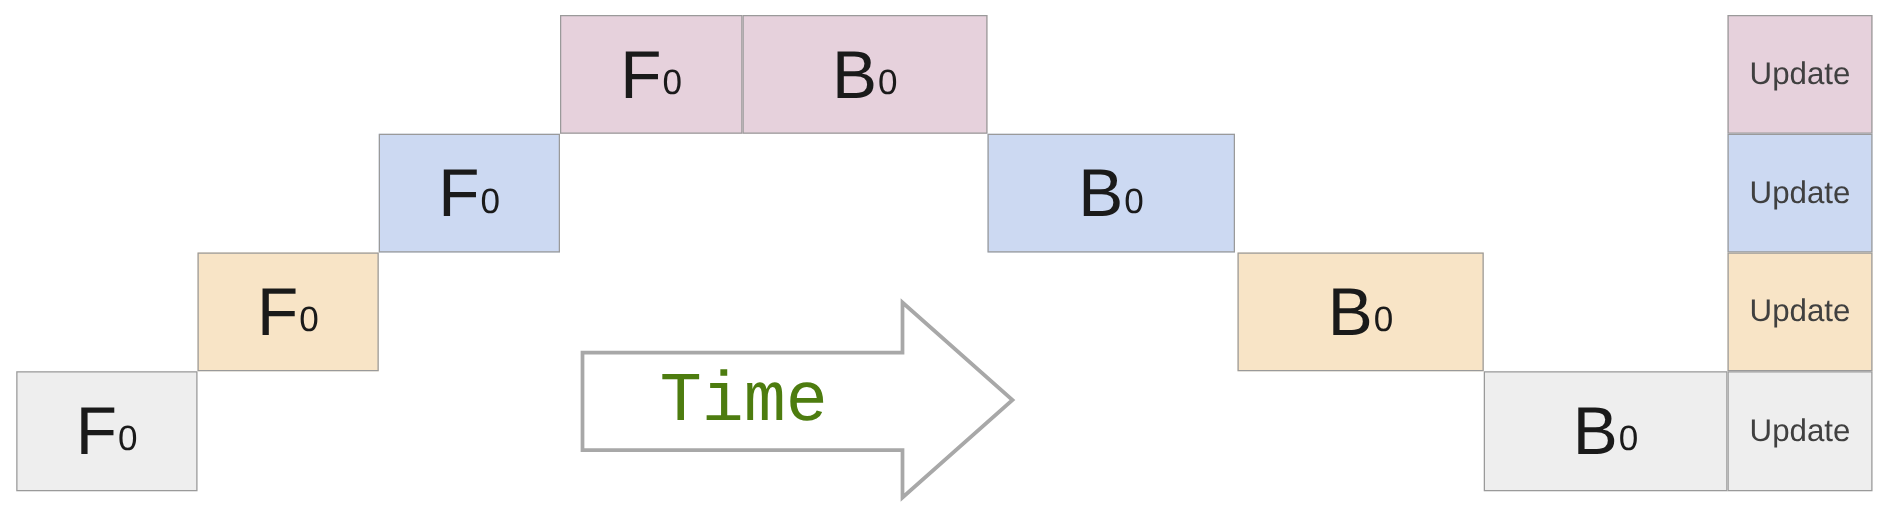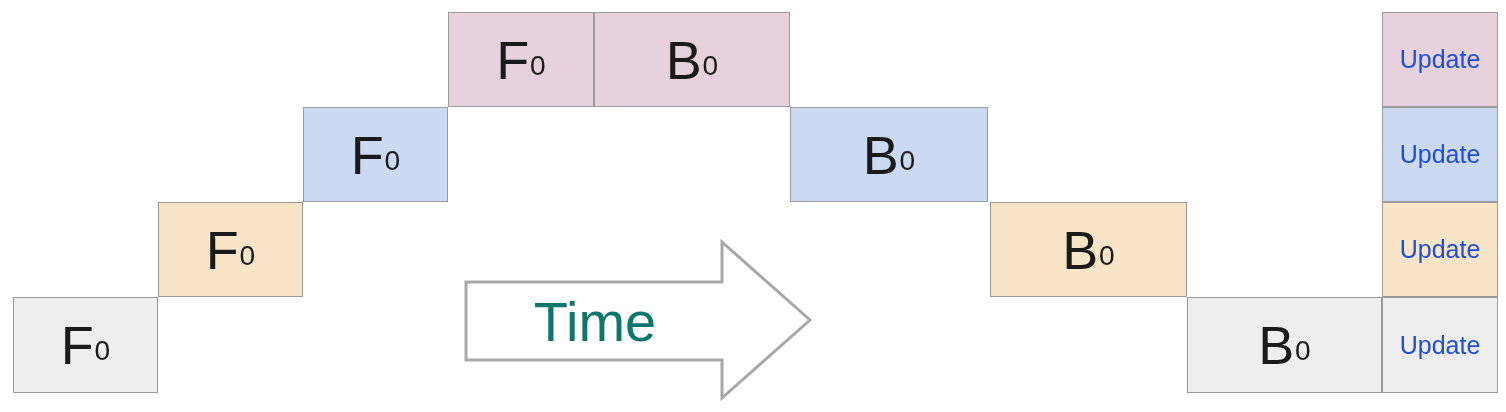--- a/index.html
+++ b/index.html
@@ -25,21 +25,21 @@
     color: #1a1a1a;
   }
   .cell-stage {
     font-size: 54px;
     font-weight: 400;
     letter-spacing: 0.5px;
   }
   .cell-update {
     font-size: 25px;
     font-weight: 400;
-    color: #1d4ed8;
+    color: #404040;
   }
   .sub {
     font-size: 0.52em;
     vertical-align: baseline;
     position: relative;
     top: 0.22em;
     left: 0.01em;
   }
   #time-arrow {
     position: absolute;
@@ -52,22 +52,22 @@
   #time-label {
     position: absolute;
     left: 470px;
     top: 282px;
     width: 250px;
     height: 78px;
     display: flex;
     align-items: center;
     justify-content: center;
     font-size: 56px;
-    color: #0f766e;
-    font-family: Liberation Sans, sans-serif;
+    color: #4d7c0f;
+    font-family: Liberation Mono, monospace;
   }
 </style>
 </head>
 <body>
 
 <div id="canvas">
 
   <div id="cells-layer">
       <div class="cell cell-stage" style="left: 448px; top: 12px; width: 146px; height: 95px; background: rgb(230, 209, 220); border-color: rgb(154, 154, 154);">
         <span>F</span>

